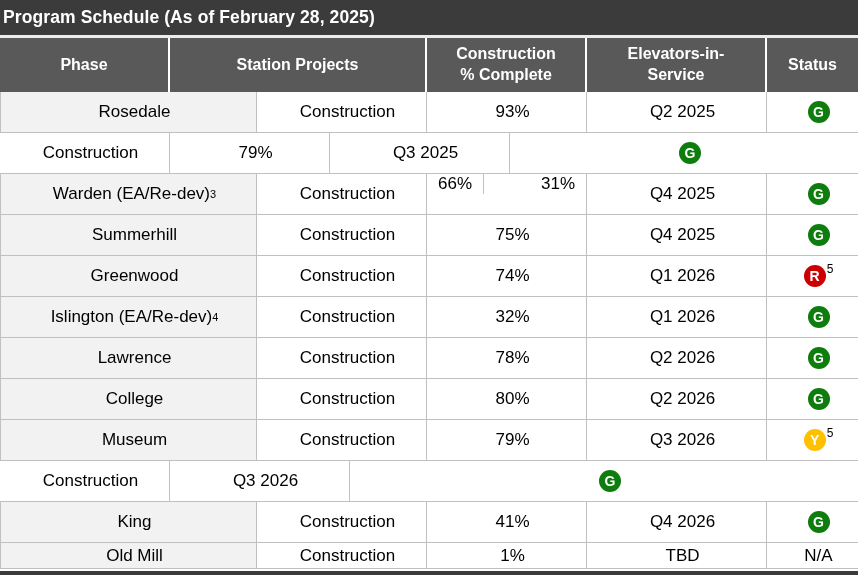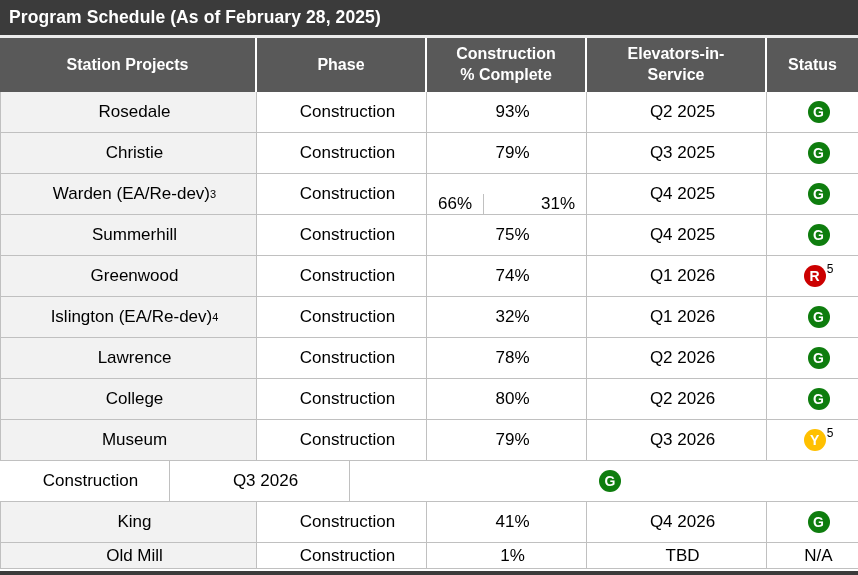--- a/index.html
+++ b/index.html
@@ -4,21 +4,21 @@
 <style>
   html,body{margin:0;padding:0;background:#ffffff;}
   .page{
     width:858px;height:575px;overflow:hidden;background:#ffffff;
     font-family:"Liberation Sans", sans-serif;color:var(--text,#000);
     position:relative;
   }
   
   .title-bar{
     height:35px;background:var(--title-bar-bg,#3b3b3b);
-    display:flex;align-items:center;box-sizing:border-box;padding-left:9px;
+    display:flex;align-items:center;box-sizing:border-box;padding-left:3px;
   }
   .title-bar .title-text{
     color:#fff;font-weight:bold;font-size:17.5px;letter-spacing:.1px;
   }
   .section-gap{height:3px;background:#ececec;}
   
   .header-row{height:54px;background:var(--header-bg,#595959);display:flex;}
   .hcell{
     box-sizing:border-box;display:flex;flex-direction:column;justify-content:center;
     align-items:center;text-align:center;color:var(--header-text,#fff);
@@ -37,21 +37,21 @@
     box-sizing:border-box;display:flex;align-items:center;justify-content:center;
     font-size:17px;background:#ffffff;
     border-right:1px solid var(--grid-border,#c0c0c0);
     border-bottom:1px solid var(--grid-border,#c0c0c0);
     padding-left:12px;
   }
   .cell.c0{background:var(--station-col-bg,#f2f2f2);border-left:1px solid var(--grid-border,#c0c0c0);}
   .cell.c4{border-right:none;}
   .station-sup{font-size:11px;line-height:0;}
   
-  .cell.split{padding:0;align-items:flex-end;gap:46px;}
+  .cell.split{padding:0;align-items:flex-start;gap:46px;}
   .cell.split .half{flex:1;display:flex;align-items:center;justify-content:center;}
   .cell.split .half.first{border-right:1px solid var(--grid-border,#c0c0c0);}
   
   .badge{
     width:22px;height:22px;border-radius:50%;display:inline-flex;
     align-items:center;justify-content:center;color:#fff;font-weight:bold;
     font-size:14px;line-height:1;flex:0 0 auto;
   }
   .badge.green{background:var(--status-green,#0e7d0e);}
   .badge.red{background:var(--status-red,#cc0000);}
@@ -65,26 +65,26 @@
 <body>
 
 <div class="page">
 
   <div class="title-bar">
     <span class="title-text">Program Schedule (As of February 28, 2025)</span>
   </div>
   <div class="section-gap"></div>
 
   <div class="header-row">
+    <div class="hcell w1">
+      <span class="hline">Phase</span>
+
+    </div>
     <div class="hcell w0">
       <span class="hline">Station Projects</span>
-
-    </div>
-    <div class="hcell w1">
-      <span class="hline">Phase</span>
 
     </div>
     <div class="hcell w2">
       <span class="hline">Construction</span>
       <span class="hline">% Complete</span>
     </div>
     <div class="hcell w3">
       <span class="hline">Elevators-in-</span>
       <span class="hline">Service</span>
     </div>
@@ -102,23 +102,20 @@
         </div>
       <div class="cell c1 w1">Construction</div>
       <div class="cell c2 w2">93%</div>
       <div class="cell c3 w3">Q2 2025</div>
       <div class="cell c4 w4">
           <span class="badge green">G</span>
         </div>
     </div>
 
     <div class="row">
-      <div class="cell c0 w0">
-          <span>Christie</span>
-        </div>
       <div class="cell c1 w1">Construction</div>
       <div class="cell c2 w2">79%</div>
       <div class="cell c3 w3">Q3 2025</div>
       <div class="cell c4 w4">
           <span class="badge green">G</span>
         </div>
     </div>
 
     <div class="row">
       <div class="cell c0 w0">

